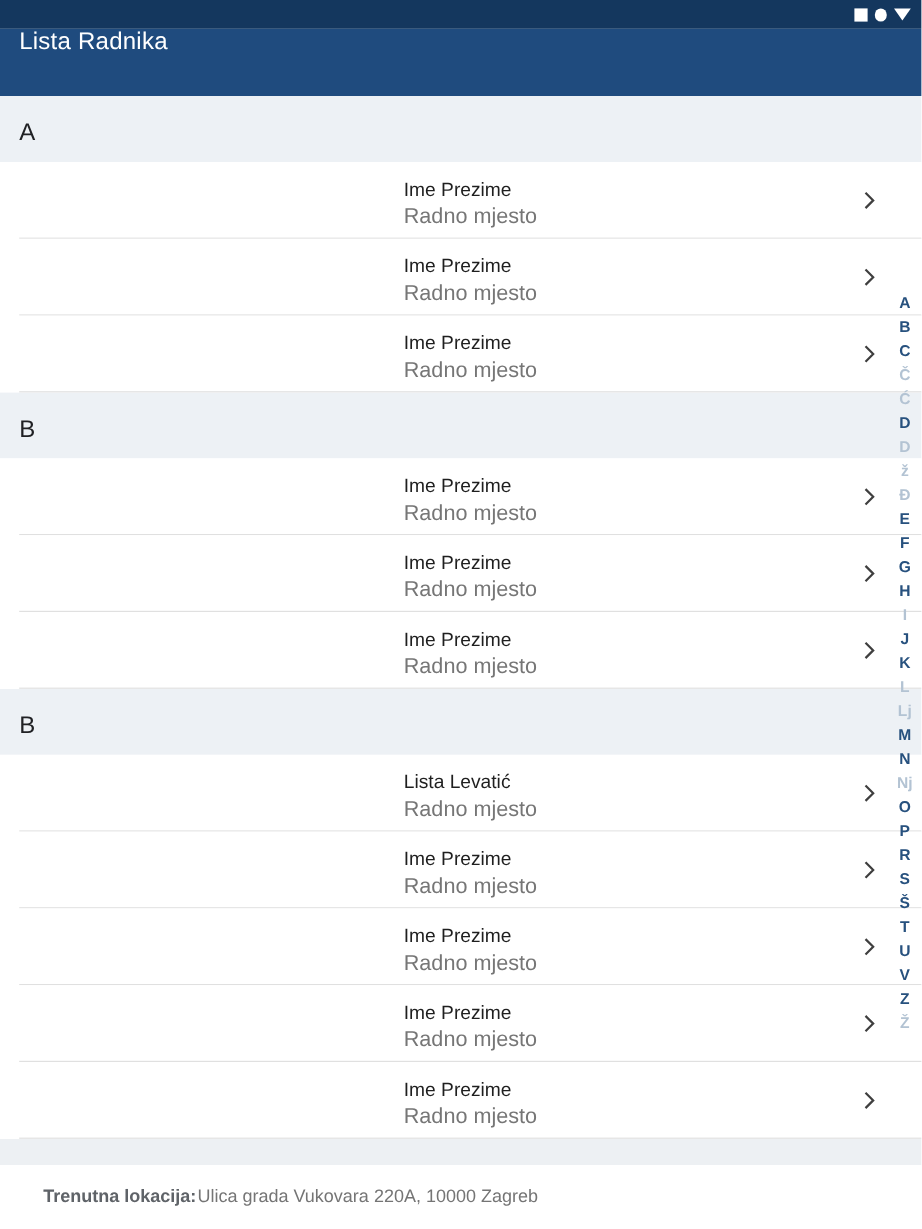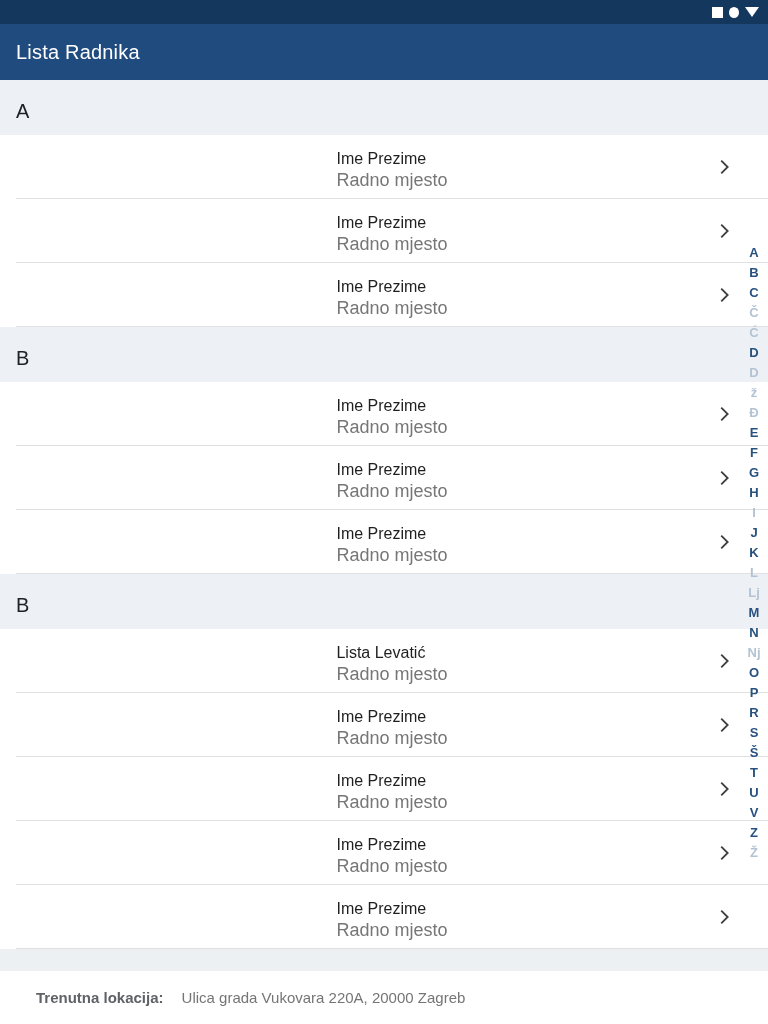--- a/index.html
+++ b/index.html
@@ -15,21 +15,21 @@
   .status-bar {
     height:24px; background:#14375E;
     display:flex; justify-content:flex-end; align-items:center;
     gap:6px; padding-right:9px;
   }
   .icon-square { width:11px; height:11px; background:#ffffff; }
   .icon-circle { width:10px; height:11px; background:#ffffff; border-radius:50%; }
   .icon-triangle { width:0; height:0; border-left:7px solid transparent; border-right:7px solid transparent; border-top:10px solid #ffffff; }
 
   
-  .app-header { height:56px; background:#1F4B7E; display:flex; align-items:center; padding-left:16px; }
+  .app-header { height:56px; background:#1F4B7E; display:flex; padding-left:16px; }
   .app-title { color:#ffffff; font-size:20px; font-weight:500; letter-spacing:0.2px; }
 
   
   .worker-list { background:#ffffff; }
   .section-header {
     height:55px; background:#EDF1F5;
     display:flex; align-items:center; padding:8px 0 0 16px;
   }
   .section-letter { font-size:20px; font-weight:500; color:#202124; }
 
@@ -58,21 +58,21 @@
   .index-letter.active { color:#27517E; }
   .index-letter.inactive { color:#B3C3D3; }
 
   
   .footer-band { height:22px; background:#EDF0F3; }
   .footer {
     height:53px; background:#ffffff;
     display:flex; align-items:center; padding-left:36px;
     font-size:15px; color:#757575;
   }
-  .footer-label { font-weight:700; color:#5F6368; margin-right:18px; }
+  .footer-label { font-weight:700; color:#5F6368; margin-right:1px; }
 </style>
 </head>
 <body>
 
 <div class="screen">
 
   <div class="status-bar">
     <div class="icon-square"></div>
     <div class="icon-circle"></div>
     <div class="icon-triangle"></div>
@@ -203,21 +203,21 @@
     <svg class="chevron" width="22" height="22" viewBox="0 0 24 24">
       <polyline points="9,5 16,12 9,19" fill="none" stroke="#3F3F3F" stroke-width="2"></polyline>
     </svg>
   </div>
 </div>
 
   <div class="footer-band"></div>
 
   <div class="footer">
     <span class="footer-label">Trenutna lokacija:</span>
-    <span class="footer-value">Ulica grada Vukovara 220A, 20000 Zagreb</span>
+    <span class="footer-value">Ulica grada Vukovara 220A, 10000 Zagreb</span>
   </div>
 
   <div class="alphabet-index">
       <div class="index-letter active">A</div>
       <div class="index-letter active">B</div>
       <div class="index-letter active">C</div>
       <div class="index-letter inactive">Č</div>
       <div class="index-letter inactive">Ć</div>
       <div class="index-letter active">D</div>
       <div class="index-letter inactive">D</div>

